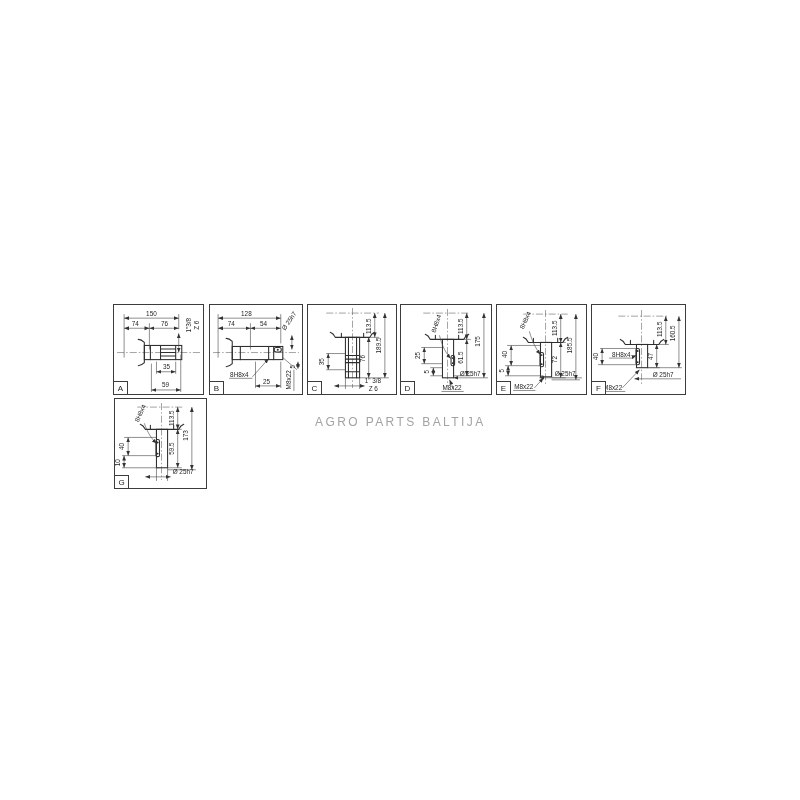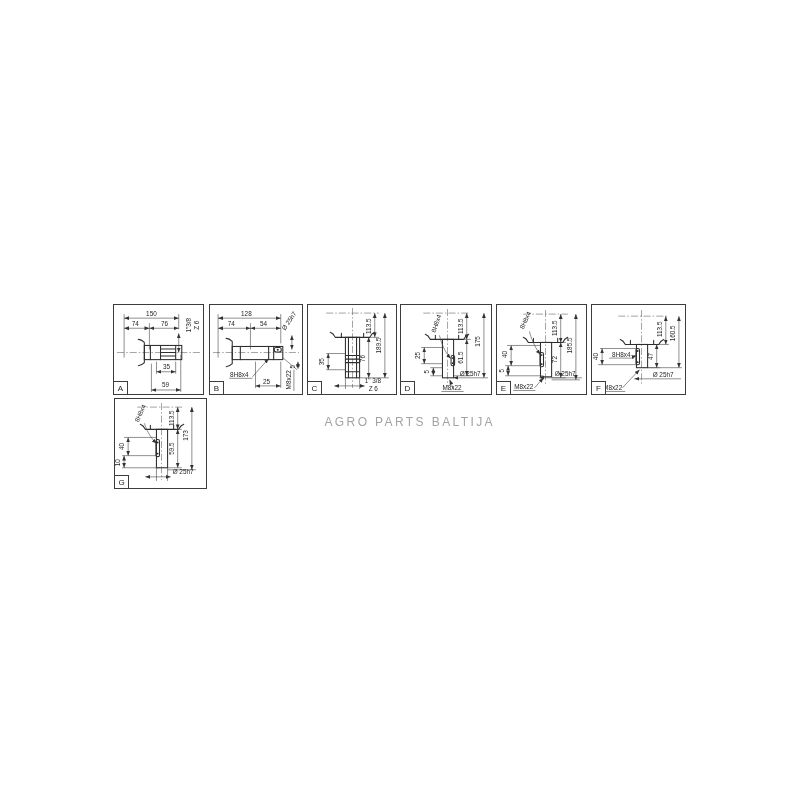--- a/index.html
+++ b/index.html
@@ -11,21 +11,21 @@
           border-top:1.3px solid #3c3c3c;border-right:1.3px solid #3c3c3c;
           display:flex;align-items:center;justify-content:center;
           font:8px "Liberation Sans",sans-serif;color:#222;}
   .cl{stroke:#5a5a5a;stroke-width:.55;fill:none;stroke-dasharray:7 2 1.5 2;}
   .p{stroke:#2e2e2e;stroke-width:1.05;fill:none;stroke-linecap:round;}
   .d{stroke:#474747;stroke-width:.6;fill:none;}
   .t{font:6.3px "Liberation Sans",sans-serif;fill:#1f1f1f;}
   .wm-logo{position:absolute;left:338px;top:366px;width:150px;text-align:center;
            font:700 72px/64px "Liberation Sans",sans-serif;letter-spacing:-7px;
            color:#c7c7c7;mix-blend-mode:multiply;opacity:.8;}
-  .wm-sub{position:absolute;left:315px;top:415px;width:180px;text-align:right;
+  .wm-sub{position:absolute;left:315px;top:415px;width:180px;text-align:left;
           font:12px "Liberation Sans",sans-serif;letter-spacing:2.4px;
           color:#a3a3a3;mix-blend-mode:multiply;}
 </style>
 </head>
 <body>
 
 <div class="stage">
 
   <div class="panel" style="left:113px;top:304px;width:91px;height:91px;">
     <svg viewBox="0 0 88 88">

